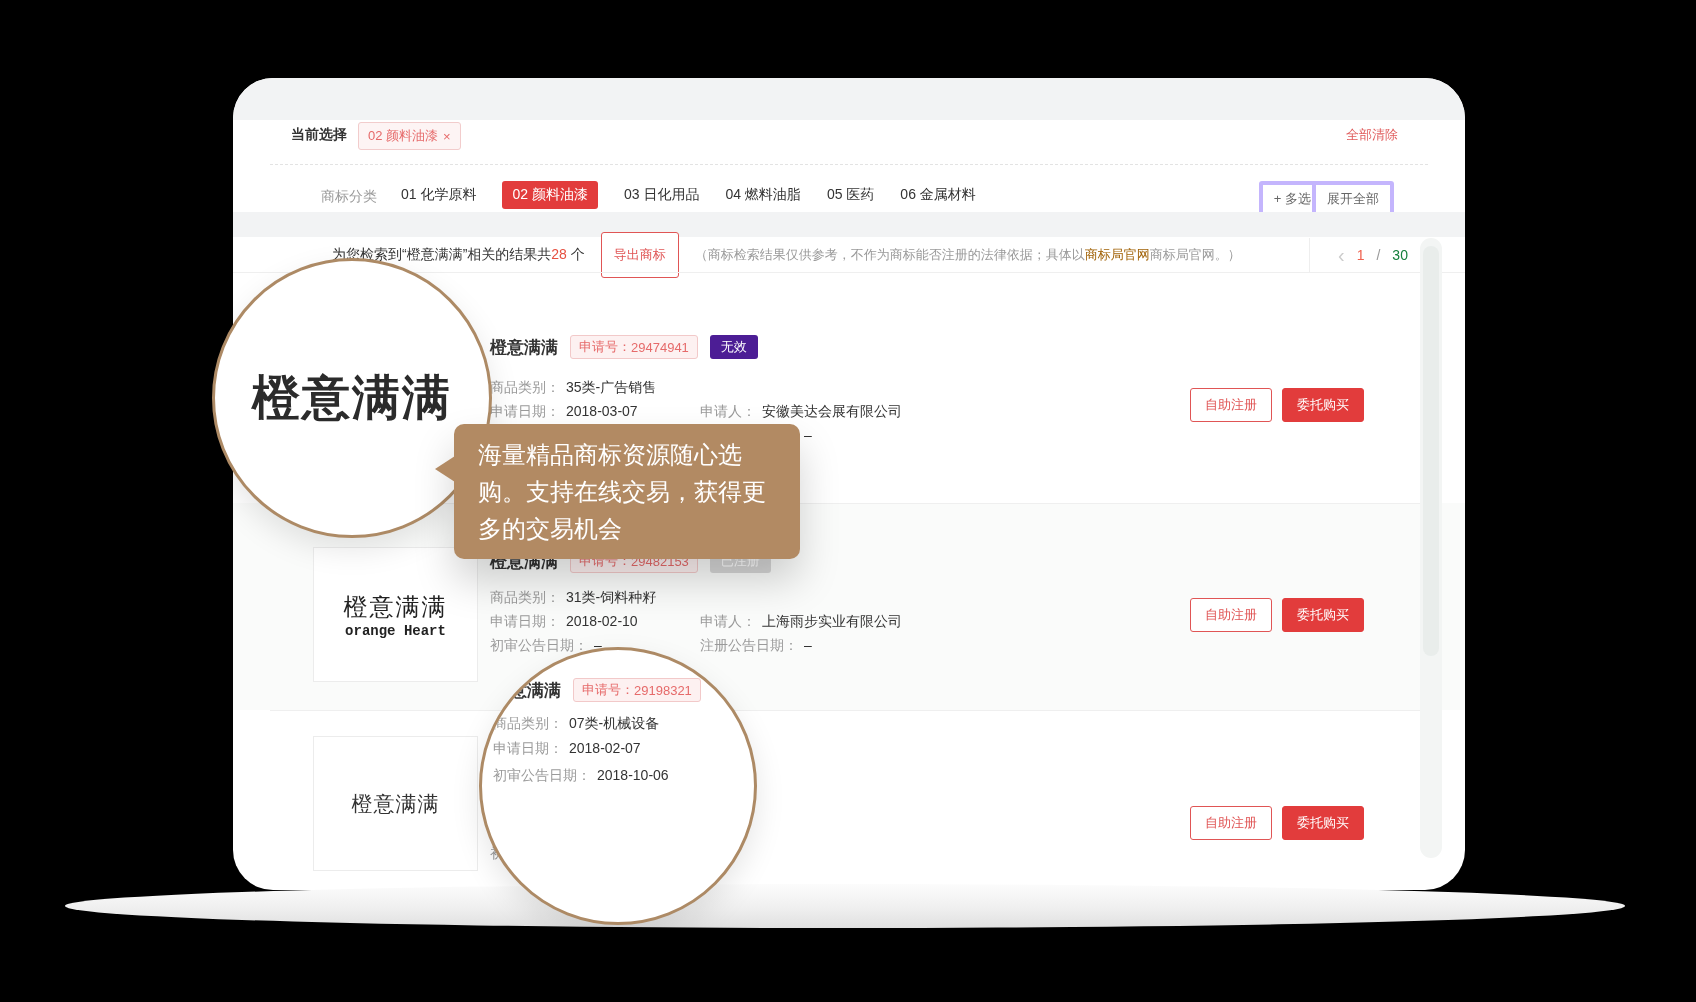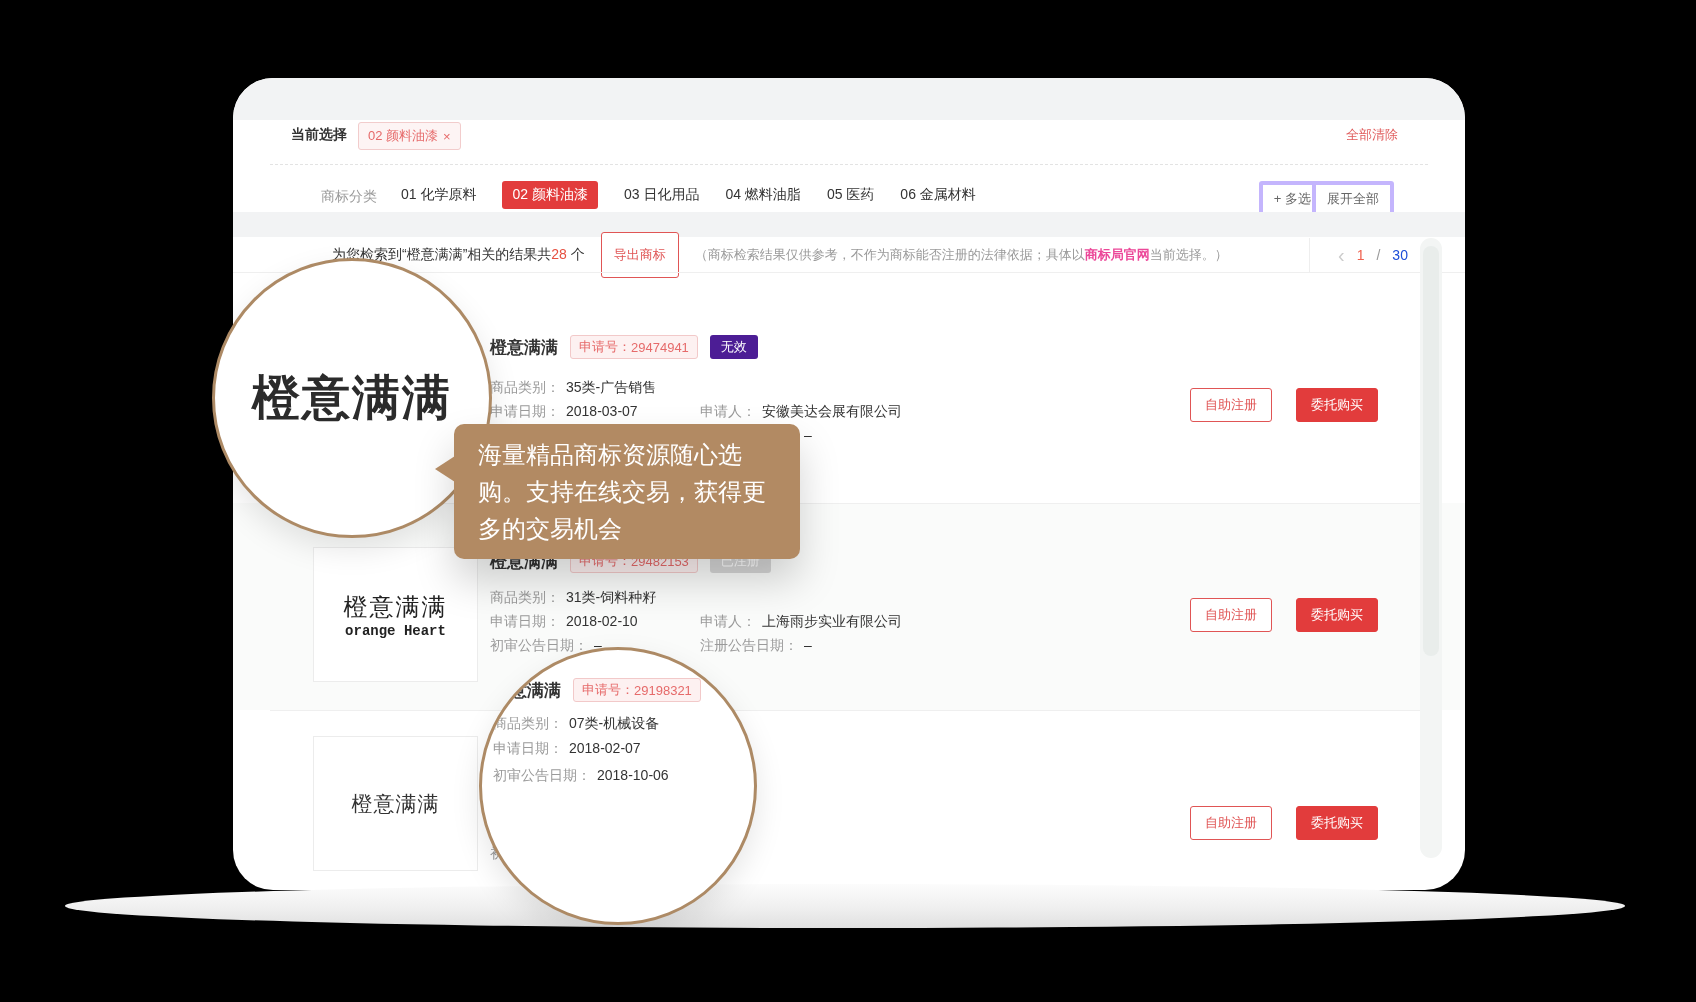--- a/index.html
+++ b/index.html
@@ -26,42 +26,42 @@
   .cat.sel{background:#e23c3c;color:#fff;padding:5px 10px;border-radius:3px;}
   .ghost-btn{display:flex;align-items:center;justify-content:center;height:28px;padding:0 11px;
              border:4px solid #c4b5fd;border-radius:3px;background:#fff;color:#666;font-size:13px;cursor:pointer;}
   
   .res-head{display:flex;align-items:center;gap:16px;height:34px;}
   .summary{white-space:nowrap;margin-left:32px;}
   .summary .cnt{color:#e65040;}
   .export-btn{border:1px solid #e05555;color:#e05555;background:#fff;border-radius:3px;
               font-size:13px;padding:13px 12px;cursor:pointer;white-space:nowrap;}
   .disclaimer{color:#9a9a9a;font-size:13px;white-space:nowrap;}
-  .disclaimer .link{color:#ec4899;font-weight:bold;cursor:pointer;}
+  .disclaimer .link{color:#a16207;font-weight:normal;cursor:pointer;}
   .pager{display:flex;align-items:center;gap:12px;border-left:1px solid #eee;padding-left:28px;height:34px;}
   .pager .chev{color:#ccc;font-size:20px;cursor:pointer;line-height:1;}
   .pager .cur{color:#f0614f;}
   .pager .sep{color:#999;}
-  .pager .tot{color:#1d4ed8;}
+  .pager .tot{color:#15803d;}
   .hr{border-top:1px solid #efefef;height:0;}
   
   .row2bg{position:absolute;left:0;top:425px;width:100%;height:207px;background:#fafbfa;}
   .thumb{position:absolute;width:163px;height:133px;background:#fff;border:1px solid #ececec;
          display:flex;flex-direction:column;align-items:center;justify-content:center;}
   .thumb .t-main{font-family:"DejaVu Serif",serif;font-size:24px;letter-spacing:2px;color:#222;}
   .thumb .t-sub{font-family:"Liberation Mono","DejaVu Sans Mono",monospace;font-weight:bold;font-size:14px;color:#222;}
   .thumb .t-plain{font-size:21px;color:#333;font-weight:500;letter-spacing:1px;}
   .titleline{position:absolute;display:flex;align-items:center;gap:12px;}
   .tm-name{font-size:17px;font-weight:bold;color:#333;}
   .no-tag{display:flex;align-items:center;border:1px solid #f2c9c9;background:#fdf1f1;color:#e66a6a;
           font-size:13px;padding:2px 8px;border-radius:3px;white-space:nowrap;}
   .badge{font-size:13px;color:#fff;padding:3px 11px;border-radius:3px;white-space:nowrap;}
   .badge.invalid{background:#4c1d95;}
   .badge.registered{background:#d6d6d6;}
-  .actions{position:absolute;display:flex;gap:24px;}
+  .actions{position:absolute;display:flex;gap:10px;}
   .btn-outline{border:1px solid #e05555;color:#e05555;background:#fff;border-radius:3px;
                font-size:13px;padding:7px 14px;cursor:pointer;white-space:nowrap;}
   .btn-solid{border:1px solid #e23c3c;color:#fff;background:#e23c3c;border-radius:3px;
              font-size:13px;padding:7px 14px;cursor:pointer;white-space:nowrap;}
   .scroll-track{position:absolute;left:1187px;top:160px;width:22px;height:620px;background:#f3f5f4;border-radius:11px;}
   .scroll-thumb{position:absolute;left:3px;top:8px;width:16px;height:410px;background:#e9edeb;border-radius:8px;}
   
   .base{position:absolute;left:65px;top:884px;width:1560px;height:44px;border-radius:50%;
         background:linear-gradient(180deg,#fcfcfc 0%,#efefef 55%,#e0e0e0 100%);z-index:5;}
   .lens{position:absolute;border-radius:50%;background:#fff;border:3px solid #ad8a65;
@@ -106,21 +106,21 @@
     <div class="abs ghost-btn" style="right:71px;top:103px;">展开全部</div>
 
     <div class="gap-strip"></div>
 
     <div class="abs res-head" style="left:67px;top:160px;">
       <span class="summary">
         <span>为您检索到“橙意满满”相关的结果共</span><span class="cnt">28</span><span> 个</span>
       </span>
       <button class="export-btn">导出商标</button>
       <span class="disclaimer">
-        <span>（商标检索结果仅供参考，不作为商标能否注册的法律依据；具体以</span><span class="link">商标局官网</span><span>当前选择。）</span>
+        <span>（商标检索结果仅供参考，不作为商标能否注册的法律依据；具体以</span><span class="link">商标局官网</span><span>商标局官网。）</span>
       </span>
     </div>
     <div class="abs pager" style="left:1076px;top:160px;">
       <span class="chev">‹</span>
       <span class="cur">1</span>
       <span class="sep">/</span>
       <span class="tot">30</span>
       <span class="chev">›</span>
     </div>
     <div class="abs hr" style="left:0;right:0;top:194px;"></div>

